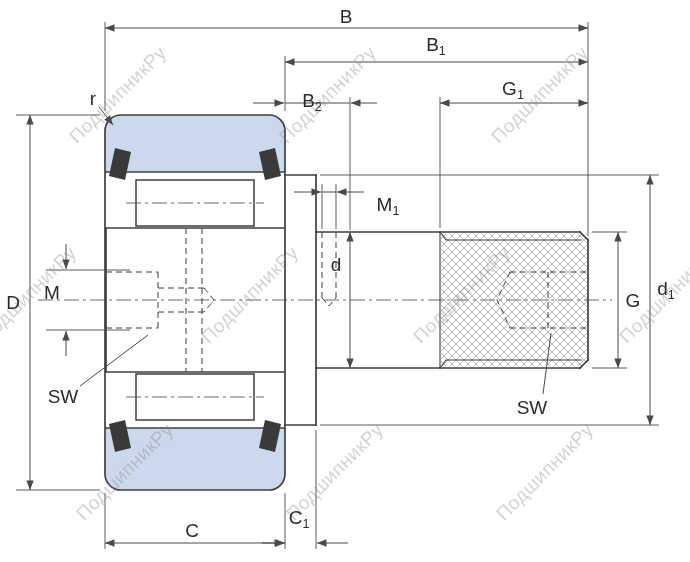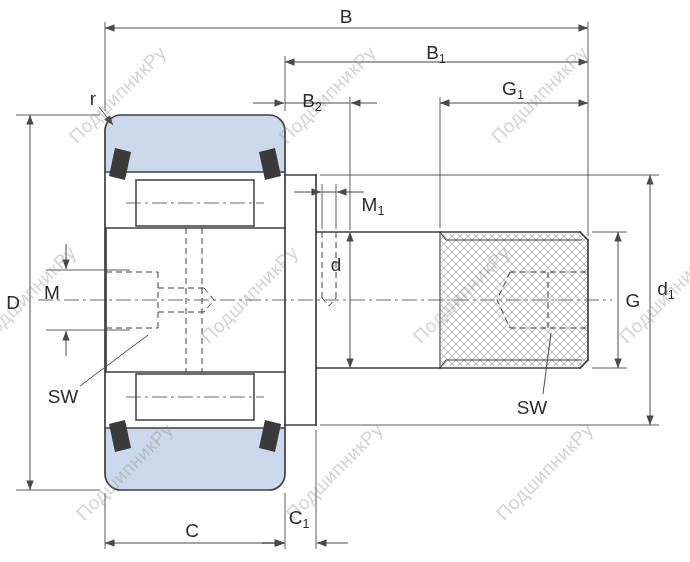--- a/index.html
+++ b/index.html
@@ -177,25 +177,25 @@
   <div class="wm" style="left:540px;top:95px">ПодшипникРу</div>
   <div class="wm" style="left:28px;top:295px">ПодшипникРу</div>
   <div class="wm" style="left:250px;top:295px">ПодшипникРу</div>
   <div class="wm" style="left:462px;top:295px">ПодшипникРу</div>
   <div class="wm" style="left:668px;top:295px">ПодшипникРу</div>
   <div class="wm" style="left:125px;top:472px">ПодшипникРу</div>
   <div class="wm" style="left:335px;top:472px">ПодшипникРу</div>
   <div class="wm" style="left:545px;top:472px">ПодшипникРу</div>
 
   <div class="lbl" style="left:346px;top:16px"><span class="t">B</span><span class="s"></span></div>
-  <div class="lbl" style="left:436px;top:52px"><span class="t">B</span><span class="s">1</span></div>
+  <div class="lbl" style="left:436px;top:44px"><span class="t">B</span><span class="s">1</span></div>
   <div class="lbl" style="left:312px;top:100px"><span class="t">B</span><span class="s">2</span></div>
   <div class="lbl" style="left:513px;top:88px"><span class="t">G</span><span class="s">1</span></div>
   <div class="lbl" style="left:93px;top:98px"><span class="t">r</span><span class="s"></span></div>
-  <div class="lbl" style="left:373px;top:204px"><span class="t">M</span><span class="s">1</span></div>
+  <div class="lbl" style="left:388px;top:204px"><span class="t">M</span><span class="s">1</span></div>
   <div class="lbl" style="left:336px;top:264px"><span class="t">d</span><span class="s"></span></div>
   <div class="lbl" style="left:52px;top:292px"><span class="t">M</span><span class="s"></span></div>
   <div class="lbl" style="left:13px;top:302px"><span class="t">D</span><span class="s"></span></div>
   <div class="lbl" style="left:633px;top:300px"><span class="t">G</span><span class="s"></span></div>
   <div class="lbl" style="left:666px;top:288px"><span class="t">d</span><span class="s">1</span></div>
   <div class="lbl" style="left:63px;top:396px"><span class="t">SW</span><span class="s"></span></div>
   <div class="lbl" style="left:532px;top:407px"><span class="t">SW</span><span class="s"></span></div>
   <div class="lbl" style="left:192px;top:530px"><span class="t">C</span><span class="s"></span></div>
   <div class="lbl" style="left:299px;top:517px"><span class="t">C</span><span class="s">1</span></div>
 

